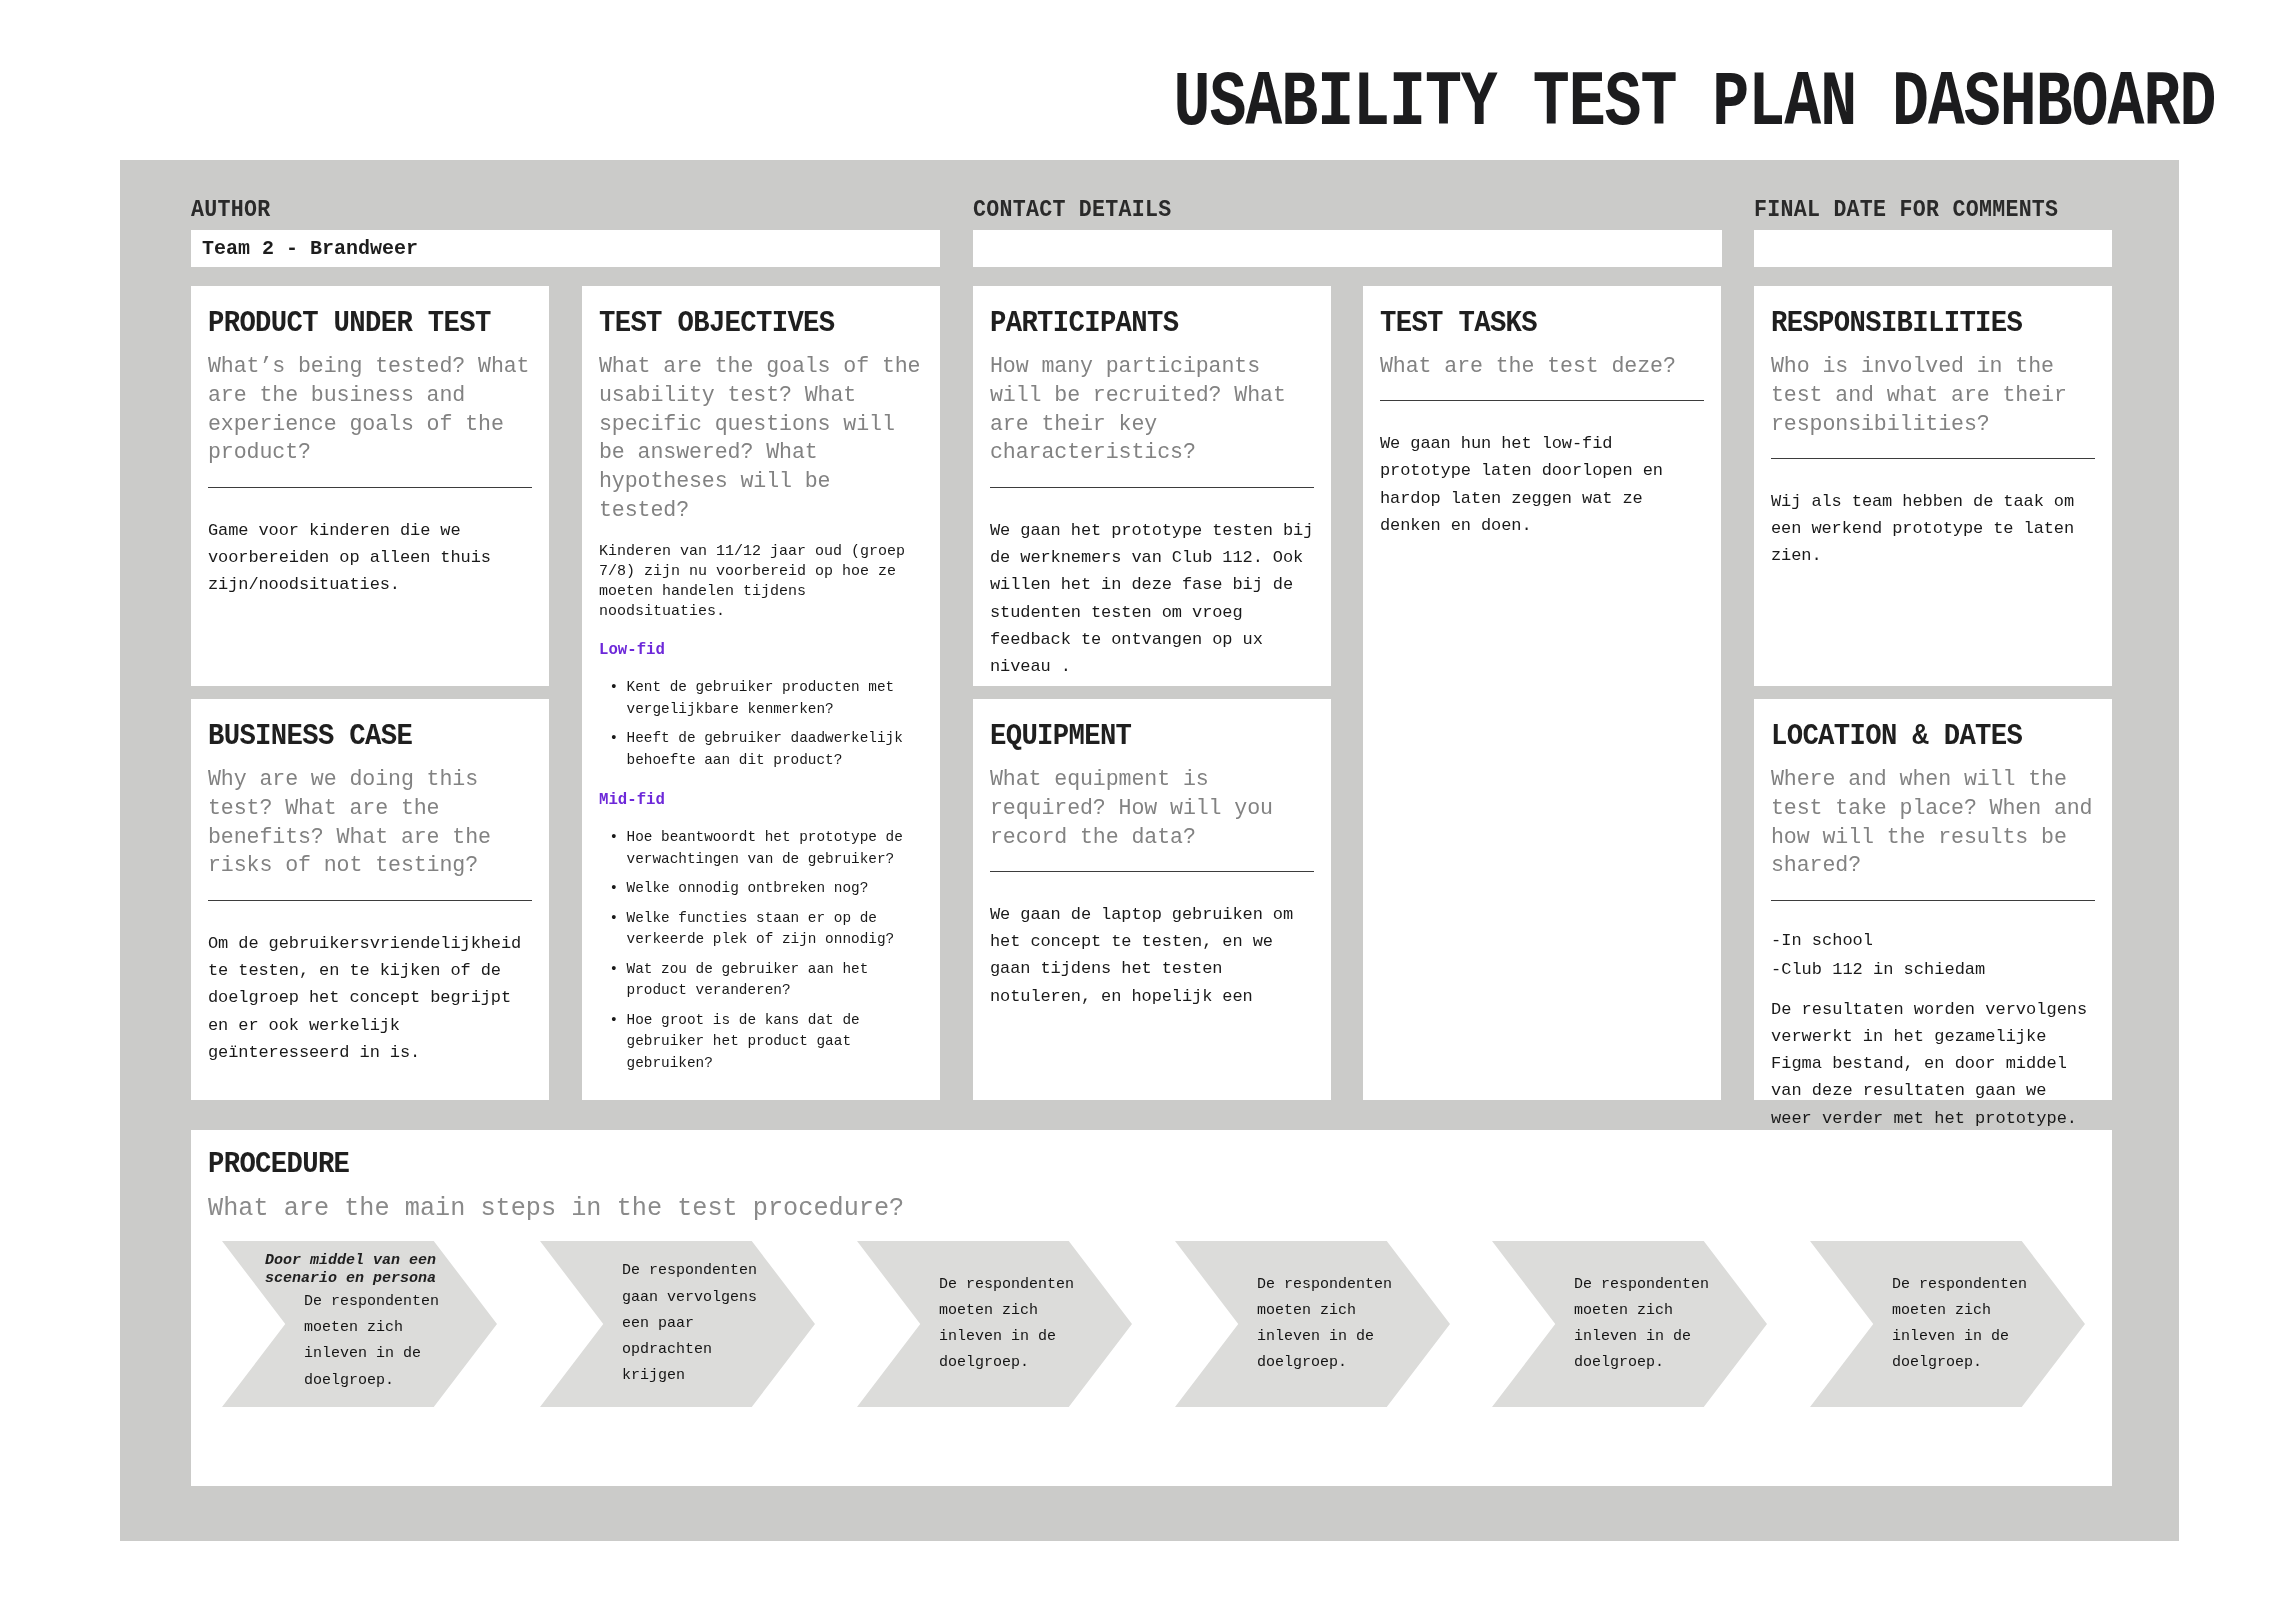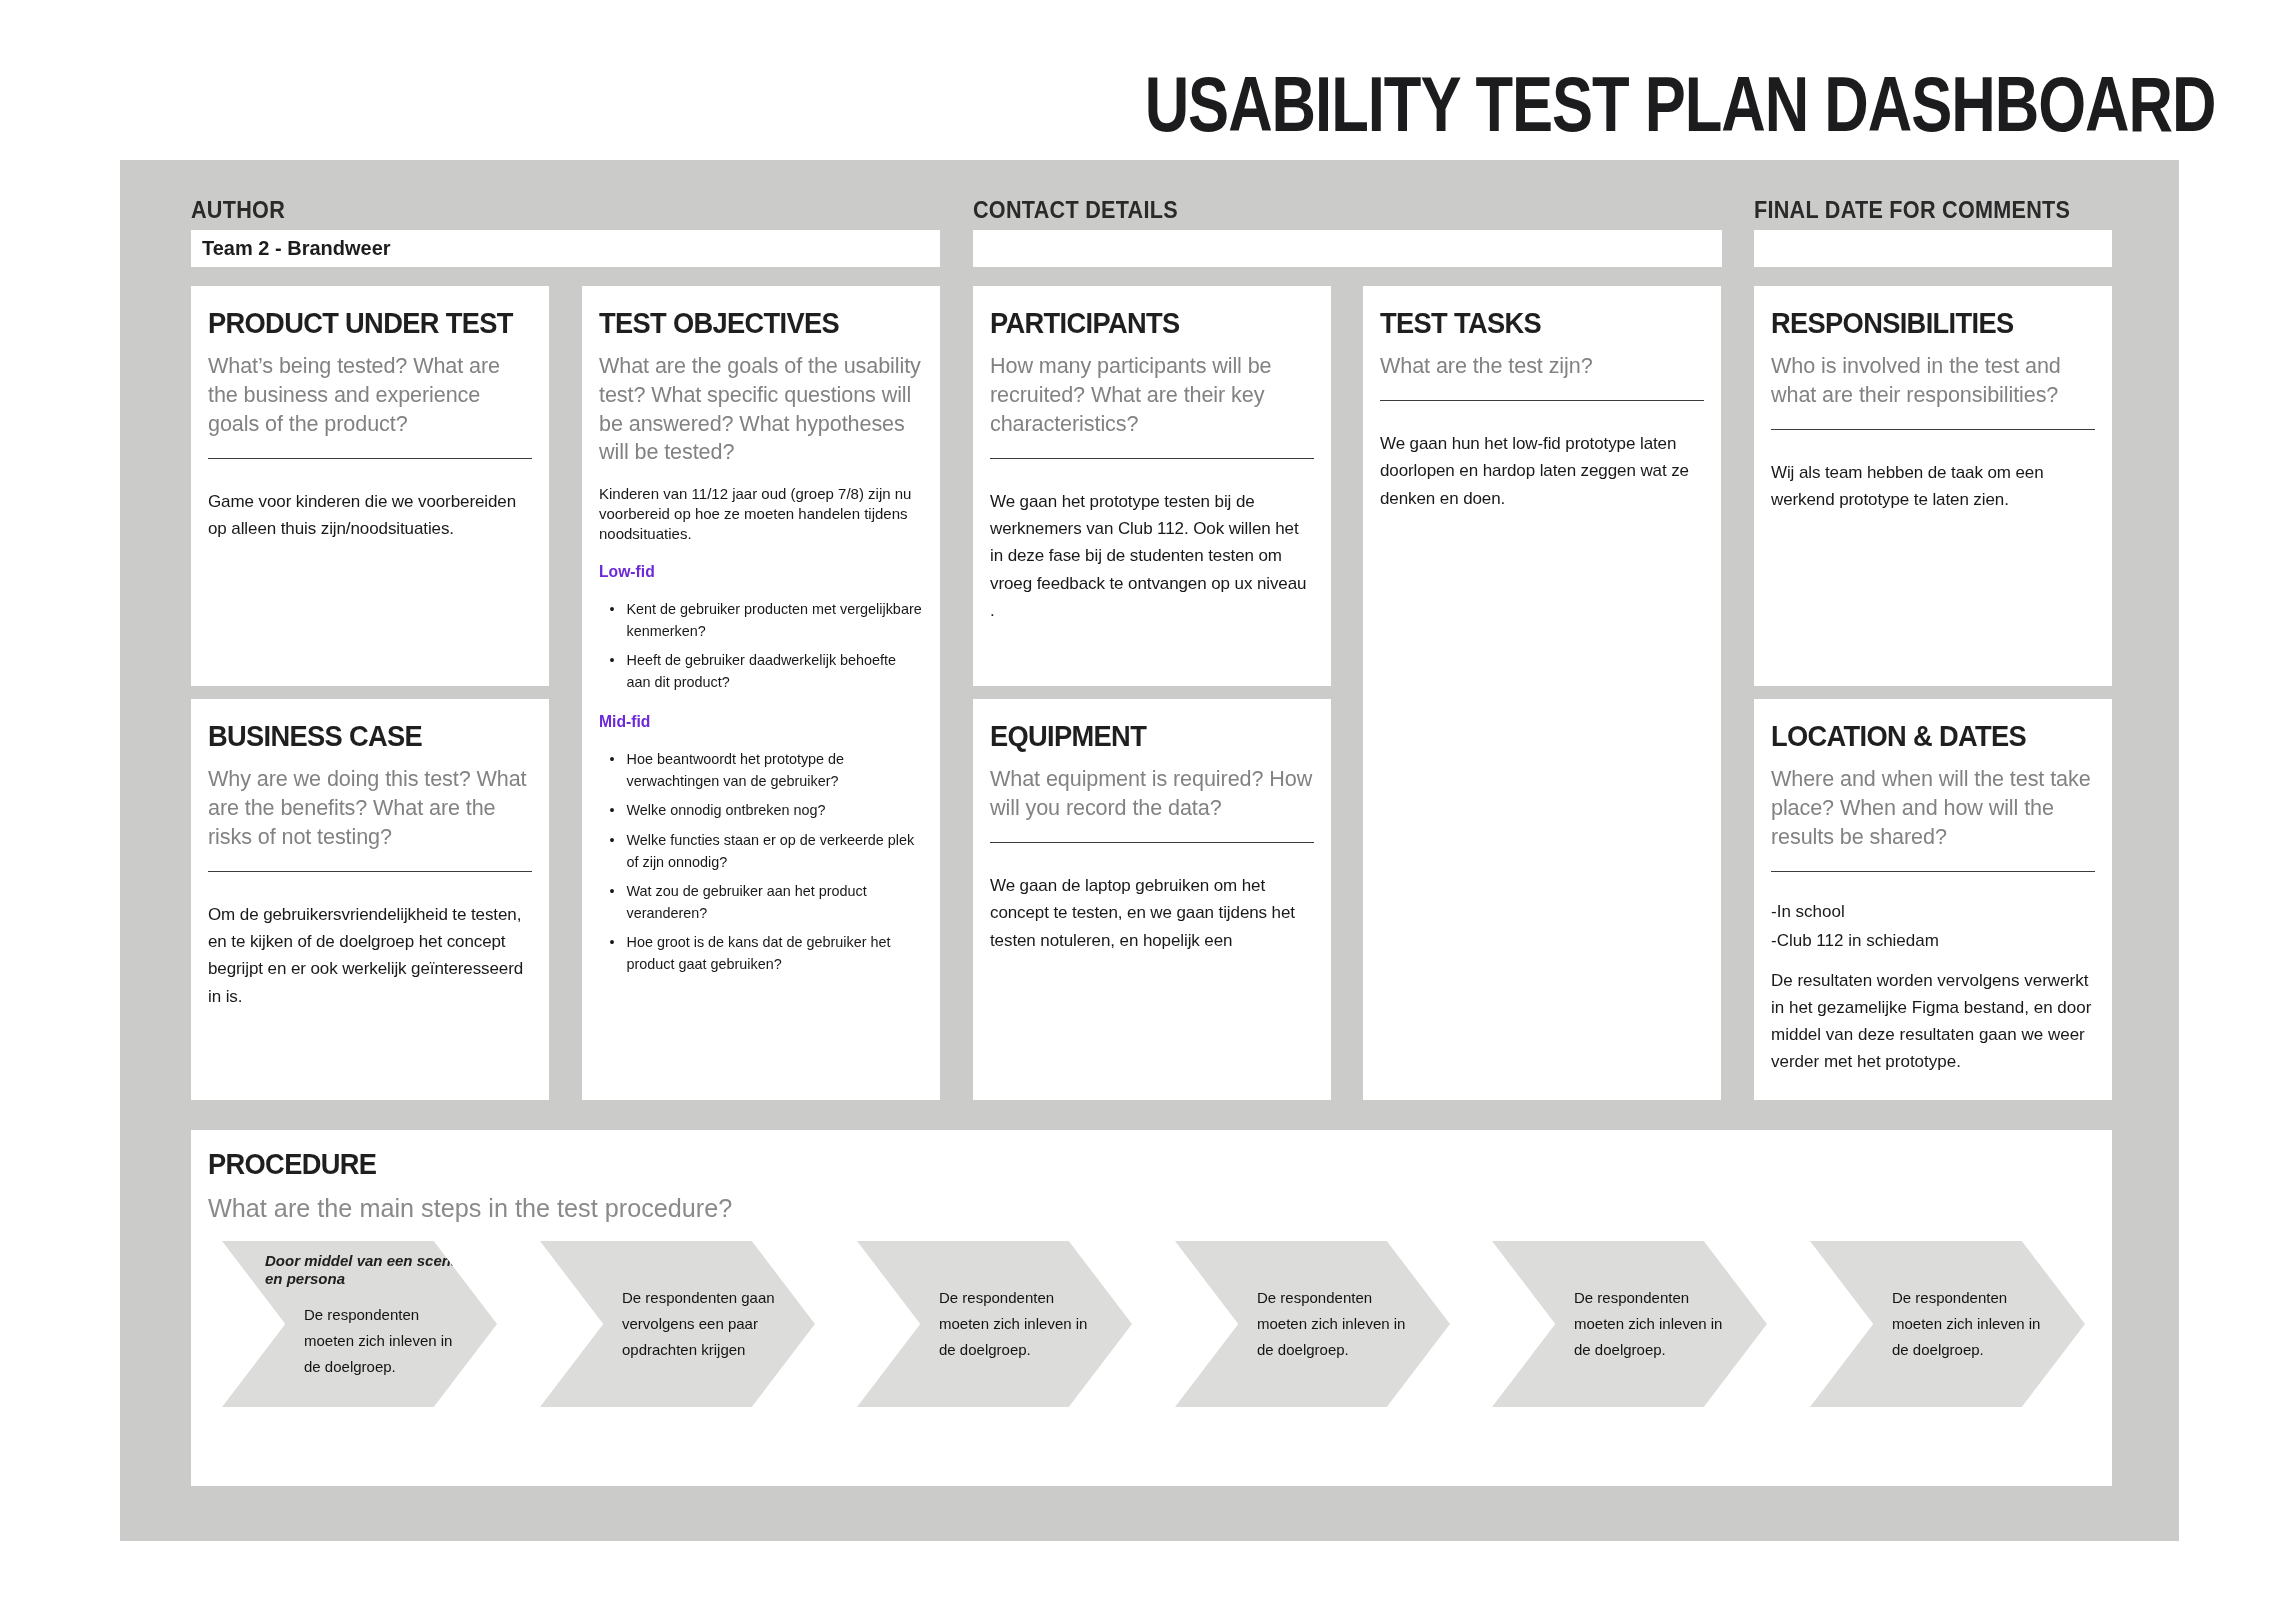--- a/index.html
+++ b/index.html
@@ -1,18 +1,18 @@
 <!DOCTYPE html>
 <html style="font-size:10.5px"><head>
 <meta charset="utf-8">
 <style>
   html,body{margin:0;padding:0;background:#ffffff;}
   .canvas{
     position:relative;width:2295px;height:1623px;background:#ffffff;overflow:hidden;
-    font-family:Liberation Sans, sans-serif;color:#191919;
+    font-family:Liberation Mono, monospace;color:#191919;
   }
   .page-title{
     position:absolute;top:60px;right:80px;margin:0;
     font-size:77px;font-weight:bold;letter-spacing:-1.3px;color:#1c1c1e;
     transform:scaleX(0.80);transform-origin:100% 50%;white-space:nowrap;
   }
   .panel{position:absolute;left:120px;top:160px;width:2059px;height:1381px;background:#cbcbc9;}
   .field-label{
     position:absolute;top:196px;margin:0;font-size:24px;font-weight:bold;color:#2a2a2a;
     transform:scaleX(0.90);transform-origin:0 50%;white-space:nowrap;letter-spacing:0.3px;
@@ -119,21 +119,21 @@
 
   <div class="card" style="left:973px;top:699px;width:358px;height:401px;">
     <h2 class="card-title">EQUIPMENT</h2>
     <p class="card-prompt">What equipment is required? How will you record the data?</p>
     <hr class="divider">
     <p class="card-answer">We gaan de laptop gebruiken om het concept te testen, en we gaan tijdens het testen notuleren, en hopelijk een</p>
   </div>
 
   <div class="card" style="left:1363px;top:286px;width:358px;height:814px;">
     <h2 class="card-title">TEST TASKS</h2>
-    <p class="card-prompt">What are the test zijn?</p>
+    <p class="card-prompt">What are the test deze?</p>
     <hr class="divider">
     <p class="card-answer">We gaan hun het low-fid prototype laten doorlopen en hardop laten zeggen wat ze denken en doen.</p>
   </div>
 
   <div class="card" style="left:1754px;top:286px;width:358px;height:400px;">
     <h2 class="card-title">RESPONSIBILITIES</h2>
     <p class="card-prompt">Who is involved in the test and what are their responsibilities?</p>
     <hr class="divider">
     <p class="card-answer">Wij als team hebben de taak om een werkend prototype te laten zien.</p>
   </div>

